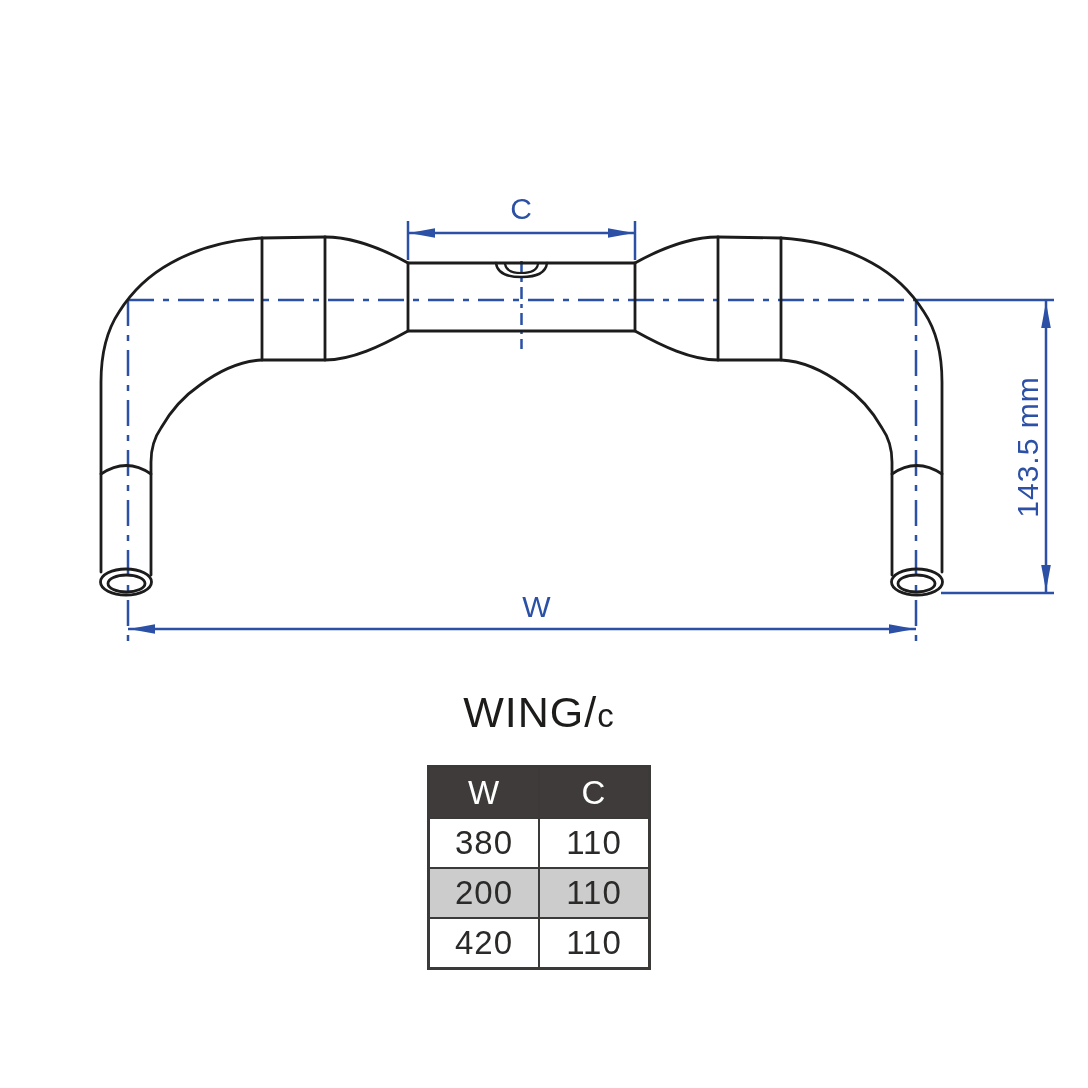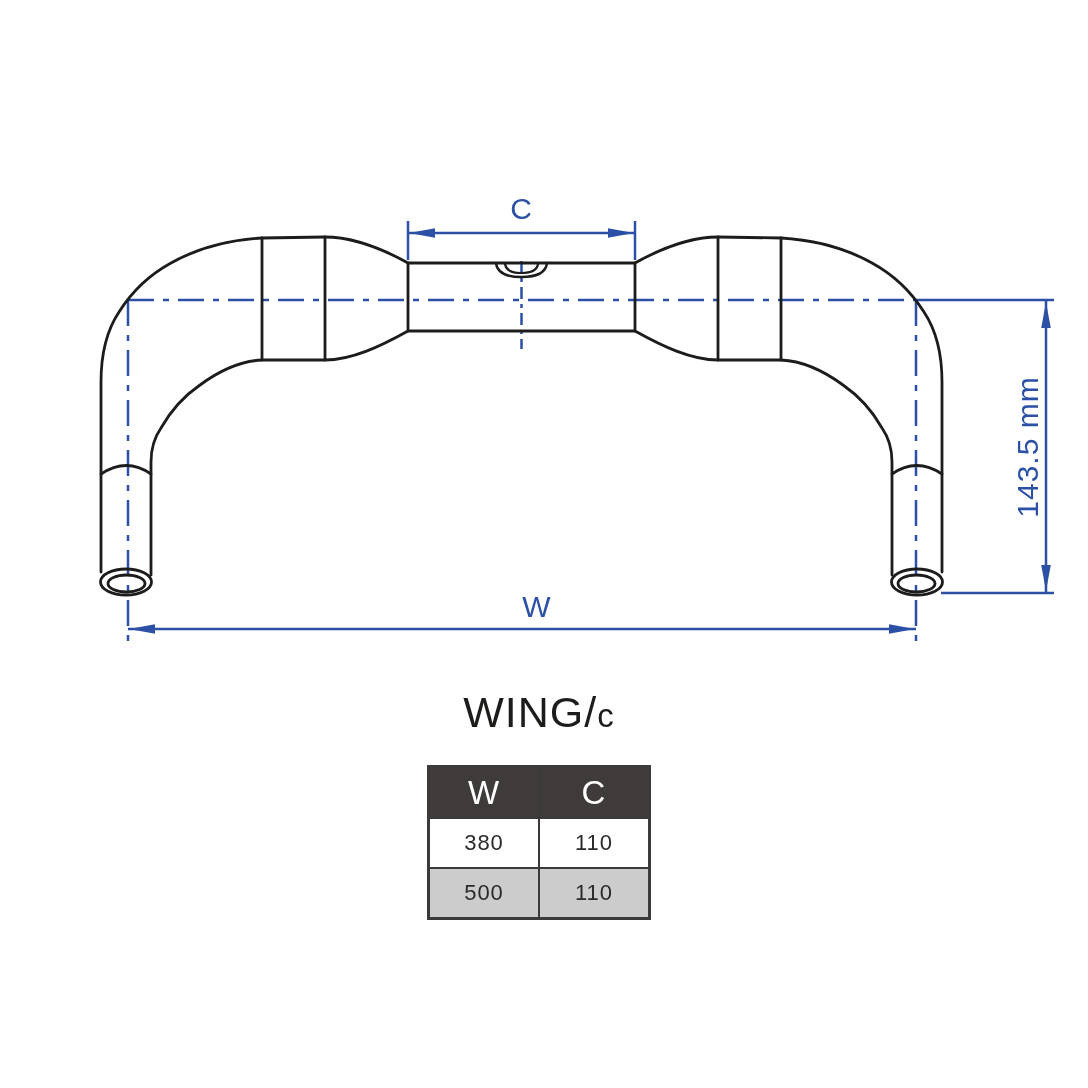--- a/index.html
+++ b/index.html
@@ -42,21 +42,21 @@
     border-collapse:collapse;table-layout:fixed;
     font-family:"Liberation Sans",sans-serif;
   }
   .spec th{
     background:var(--table-header-bg);color:#ffffff;
     height:47px;font-size:33px;font-weight:400;letter-spacing:1px;
     border:2px solid var(--table-border);
   }
   .spec td{
     height:46px;text-align:center;vertical-align:middle;
-    font-size:22px;color:#2b2a29;letter-spacing:1px;
+    font-size:33px;color:#2b2a29;letter-spacing:1px;
     border:2px solid var(--table-border);background:#ffffff;
   }
   .spec tr.highlight td{background:var(--row-highlight);}
   .spec{border:3px solid var(--table-border);}
 </style>
 </head>
 <body>
 
 <div class="stage">
 
@@ -164,19 +164,23 @@
         <th>W</th>
         <th>C</th>
       </tr>
     </thead>
     <tbody>
       <tr>
         <td>380</td>
         <td>110</td>
       </tr>
       <tr class="highlight">
-        <td>500</td>
+        <td>200</td>
+        <td>110</td>
+      </tr>
+      <tr>
+        <td>420</td>
         <td>110</td>
       </tr>
     </tbody>
   </table>
 
 </div>
 
 </body></html>

